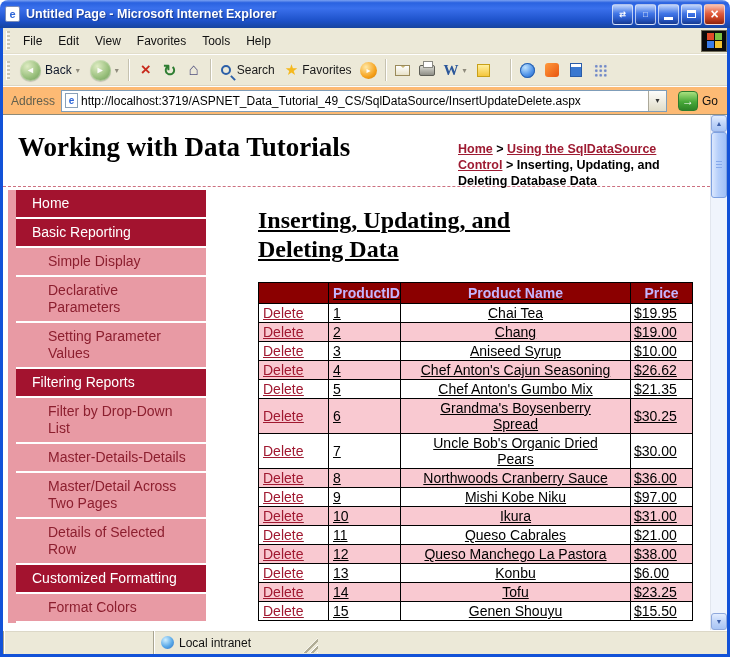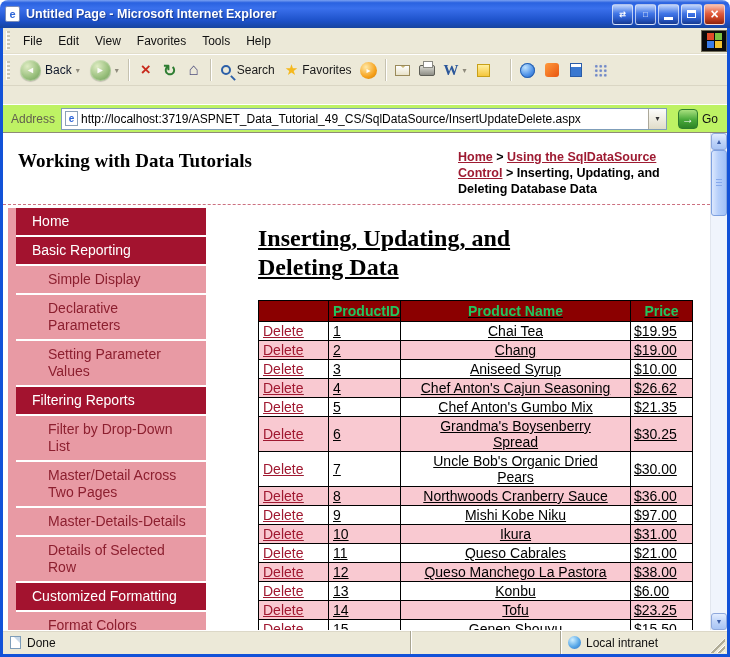--- a/index.html
+++ b/index.html
@@ -62,53 +62,53 @@
   .mail-icon::after{content:"";position:absolute;left:-1px;top:-5px;width:0;height:0;border:8px solid transparent;border-top:7px solid #CBB878;}
   .print-icon{width:16px;height:11px;background:linear-gradient(#DCDCD4,#8E8E86);border:1px solid #5E5E56;border-radius:2px;position:relative;}
   .print-icon::before{content:"";position:absolute;top:-5px;left:3px;width:8px;height:5px;background:#fff;border:1px solid #8A8A82;}
   .word{font-family:"Liberation Serif",serif;font-weight:bold;color:#2B579A;font-size:15px;}
   .note-icon{width:13px;height:13px;background:linear-gradient(#FFEF9E,#F5C63C);border:1px solid #C8A018;}
   .globe{width:15px;height:15px;border-radius:50%;background:radial-gradient(circle at 35% 30%,#BFE3FF,#4E92E8 55%,#1C5CB8);box-shadow:inset 0 0 0 1px #2A62B0;}
   .snagit{width:14px;height:14px;border-radius:3px;background:linear-gradient(135deg,#FF9A3C,#E85510);}
   .research{width:12px;height:14px;background:linear-gradient(#FFFFFF 0 3px,#3A78D0 3px);border:1px solid #2A5CA8;}
   .gridicon{width:14px;height:14px;background-image:radial-gradient(#6E86C8 1.1px,transparent 1.5px);background-size:4.5px 4.5px;background-position:1px 1px;}
   
-  .addressbar{flex:0 0 28px;display:flex;align-items:center;background:#bef264;border-top:1px solid #fff;padding:0 4px;gap:6px;margin-top:18px;}
+  .addressbar{flex:0 0 28px;display:flex;align-items:center;background:#fdba74;border-top:1px solid #fff;padding:0 4px;gap:6px;}
   .addr-label{font-size:12px;color:#62604E;padding-left:4px;}
   .addr-field{flex:1;height:22px;background:#fff;border:1px solid #7F9DB9;display:flex;align-items:center;padding-left:3px;}
   .page-ico{width:13px;height:15px;background:#fff;border:1px solid #8AA0B8;display:flex;align-items:center;justify-content:center;flex:none;}
   .page-ico .e{color:#2E66D8;font-weight:bold;font-size:10px;line-height:10px;}
   .addr-input{flex:1;border:none;outline:none;background:transparent;font-family:"Liberation Sans",sans-serif;font-size:12px;color:#000;padding:0 3px;}
   .addr-drop{width:18px;height:20px;background:linear-gradient(#FDFDFB,#E0DCC8);border-left:1px solid #ACA899;display:flex;align-items:center;justify-content:center;font-size:8px;color:#333;flex:none;}
   .go-group{display:flex;align-items:center;gap:4px;padding:0 5px;}
   .go-ico{width:20px;height:20px;border-radius:4px;background:linear-gradient(180deg,#A8E07E,#47A838 55%,#2E8426);border:1px solid #2E7D2E;color:#fff;display:flex;align-items:center;justify-content:center;font-size:12px;font-weight:bold;}
   .go-label{font-size:12px;color:#111;}
   
   .viewport{flex:1;min-height:0;display:flex;background:#fff;border-top:1px solid #8E8A78;}
   .pagearea{flex:1;min-width:0;overflow:hidden;position:relative;background:#fff;}
   
   .page-header{position:relative;height:72px;border-bottom:1px dashed #CC7080;padding:12px 14px 0 15px;}
-  .site-title{font-family:"Liberation Serif",serif;font-weight:bold;font-size:19px;color:#000;margin-top:5px;}
-  .breadcrumb{position:absolute;right:14px;top:16px;width:238px;font-size:12.5px;line-height:16px;font-weight:bold;color:#000;}
+  .site-title{font-family:"Liberation Serif",serif;font-weight:bold;font-size:27px;color:#000;margin-top:5px;}
+  .breadcrumb{position:absolute;right:14px;top:26px;width:238px;font-size:12.5px;line-height:16px;font-weight:bold;color:#000;}
   .bc-link{color:#9E1B32;text-decoration:underline;cursor:pointer;}
   .bc-sep{color:#000;}
   .bc-current{color:#000;}
   
   .page-body{display:flex;padding-top:3px;}
   .sidebar{width:198px;margin-left:5px;position:relative;flex:none;}
   .side-strip{position:absolute;left:0;top:0;bottom:0;width:8px;background:#E89AA4;}
   .side-item{margin-left:8px;margin-bottom:2px;font-size:14px;line-height:17px;cursor:pointer;}
   .side-item.main{background:#A3132F;color:#fff;padding:5px 24px 5px 16px;}
   .side-item.sub{background:#E89AA4;color:#8C1F2F;padding:5px 20px 5px 32px;}
   .main-col{flex:1;min-width:0;margin-left:52px;text-decoration:underline;}
   .heading{font-family:"Liberation Serif",serif;font-weight:bold;font-size:24px;line-height:29px;color:#000;width:330px;margin:16px 0 18px 0;}
   
   table.products{border-collapse:collapse;table-layout:fixed;width:416px;font-size:14px;}
   table.products th,table.products td{border:1px solid #000;}
-  table.products thead th{background:#8B0000;color:#22c55e;font-weight:bold;text-align:center;padding:2px 4px;font-size:14px;}
+  table.products thead th{background:#8B0000;color:#c4b5fd;font-weight:bold;text-align:center;padding:2px 4px;font-size:14px;}
   table.products tbody tr{background:#fff;}
   table.products tbody tr:nth-child(even){background:#F9C9D1;}
   .c-del{width:70px;} .c-id{width:72px;} .c-name{width:230px;} .c-price{width:62px;}
   .cell-del{padding:1px 4px;text-align:left;line-height:16px;}
   .cell-id{padding:1px 4px;text-align:left;line-height:16px;}
   .cell-name{padding:1px 19px;text-align:center;line-height:16px;}
   .cell-price{padding:1px 3px;text-align:left;line-height:16px;}
   .delete-link{color:#A01830;text-decoration:underline;cursor:pointer;}
   
   .scrollbar{width:17px;flex:none;display:flex;flex-direction:column;background:#F0F4FC;border-left:1px solid #E2E6EE;}
@@ -267,22 +267,22 @@
         <div class="page-body">
           <div class="sidebar">
             <div class="side-strip"></div>
           <div class="side-item main">Home</div>
               <div class="side-item main">Basic Reporting</div>
               <div class="side-item sub">Simple Display</div>
               <div class="side-item sub">Declarative Parameters</div>
               <div class="side-item sub">Setting Parameter Values</div>
               <div class="side-item main">Filtering Reports</div>
               <div class="side-item sub">Filter by Drop-Down List</div>
+              <div class="side-item sub">Master-Details-Details</div>
               <div class="side-item sub">Master/Detail Across Two Pages</div>
-              <div class="side-item sub">Master-Details-Details</div>
               <div class="side-item sub">Details of Selected Row</div>
               <div class="side-item main">Customized Formatting</div>
               <div class="side-item sub">Format Colors</div>
             </div>
           <div class="main-col">
             <h1 class="heading">Inserting, Updating, and Deleting Data</h1>
             <table class="products">
               <thead>
                   <tr>
                     <th class="c-del"></th>
@@ -390,24 +390,20 @@
       <div class="scrollbar">
         <div class="sb-btn">▲</div>
         <div class="sb-track">
           <div class="sb-thumb"></div>
         </div>
         <div class="sb-btn">▼</div>
       </div>
     </div>
 
     <div class="statusbar">
-      <span class="status-left">
-        <span class="doc-ico"></span>
-        <span>Done</span>
-      </span>
       <span class="status-pane mid"></span>
       <span class="status-pane zone">
         <span class="zone-globe"></span>
         <span>Local intranet</span>
       </span>
       <span class="resize-grip"></span>
     </div>
 
   </div>
 </div>

